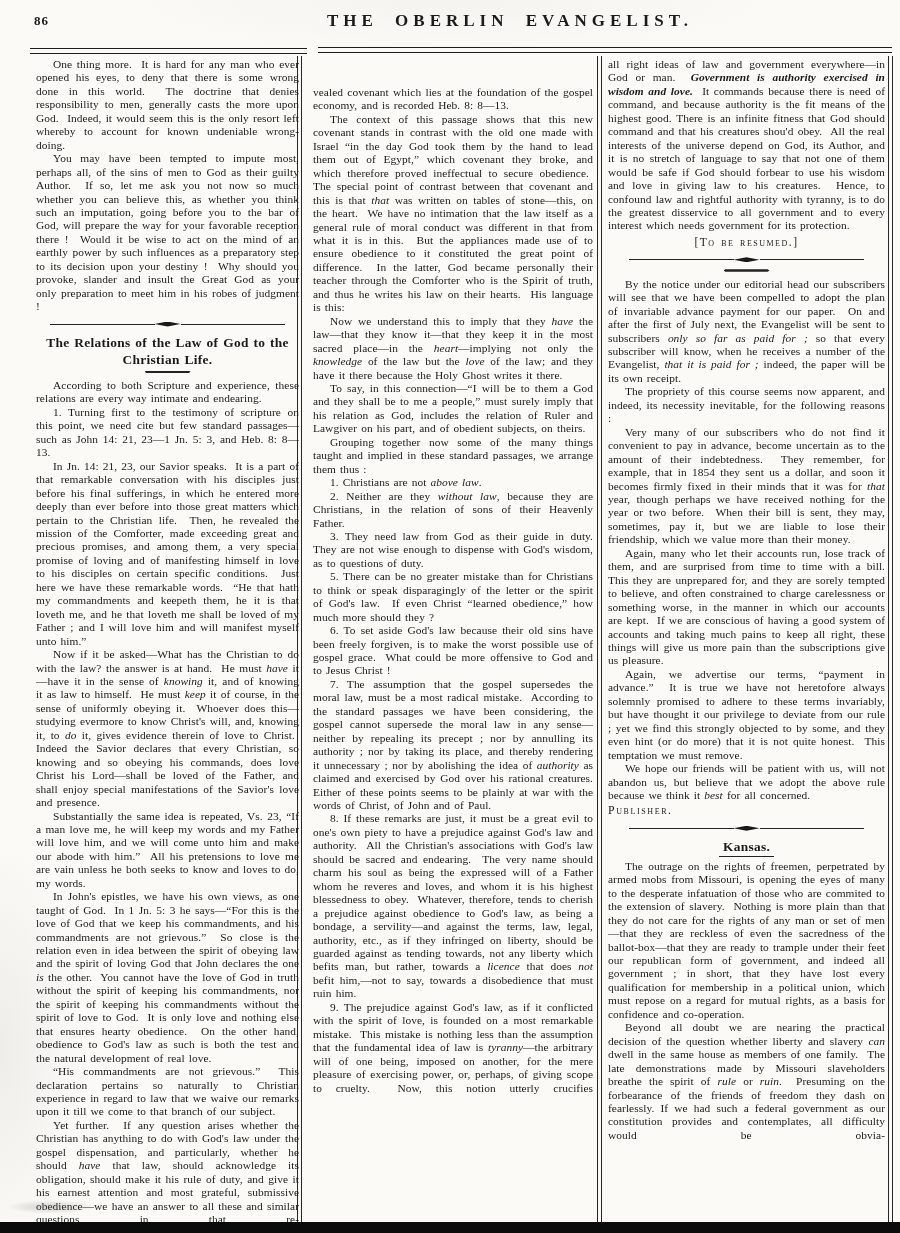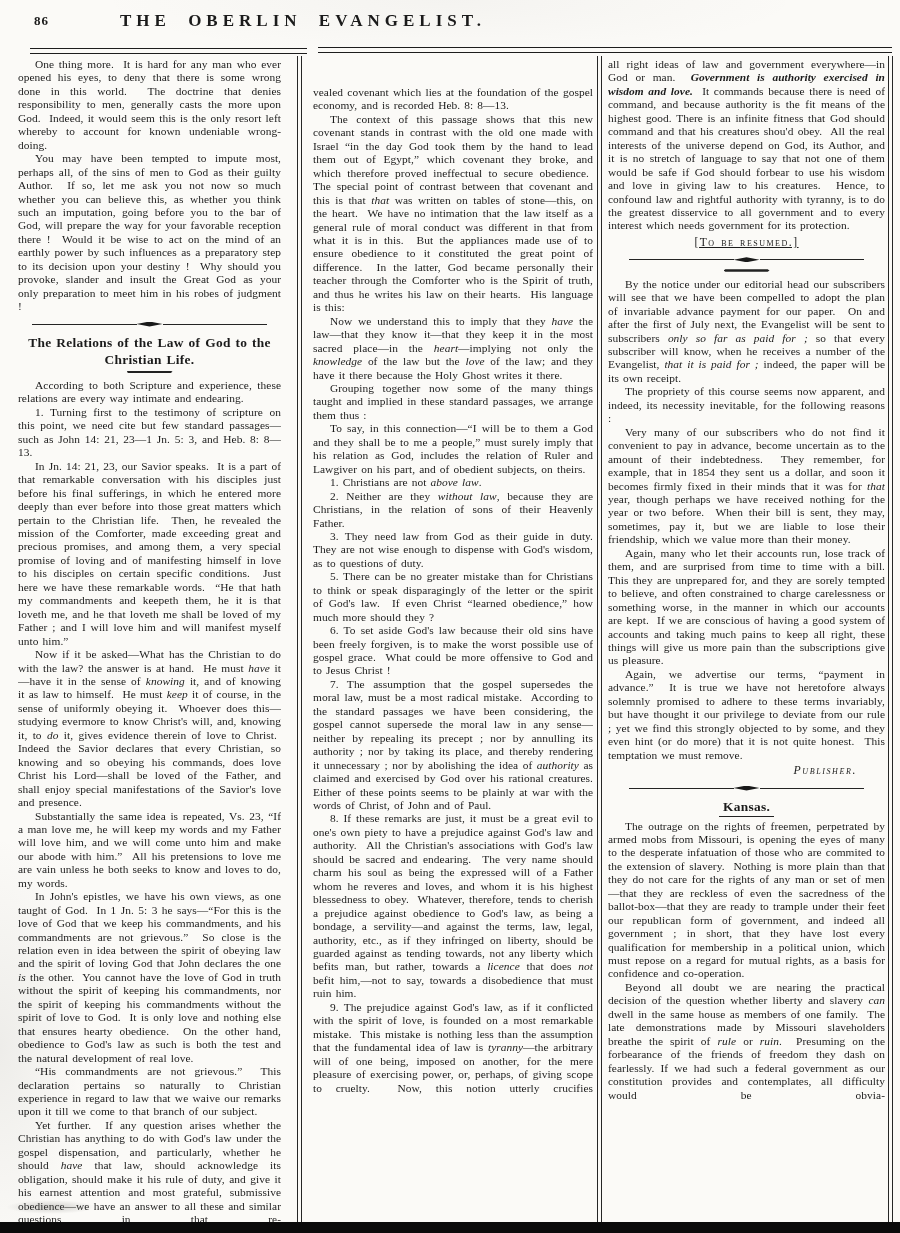--- a/index.html
+++ b/index.html
@@ -8,54 +8,54 @@
     background:#fbfaf7;
     background-image:
       radial-gradient(ellipse 120px 300px at 0% 85%, rgba(120,120,115,0.10), transparent 70%),
       radial-gradient(ellipse 500px 80px at 50% 0%, rgba(120,120,115,0.05), transparent 70%);
     overflow:hidden;
     font-family:"Liberation Serif","DejaVu Serif",serif;
     color:#1b1b1b;
   }
   .pageno{position:absolute;left:34px;top:13px;font-size:13px;font-weight:bold;letter-spacing:1px;}
   .masthead{
-    position:absolute;left:0;right:0;top:11px;margin:0;
+    position:absolute;left:0;right:0;top:11px;margin:0;text-align:center;
     font-size:17px;font-weight:bold;letter-spacing:5px;word-spacing:8px;
     padding-left:120px;
   }
   .hrule{position:absolute;height:4px;border-top:1.6px solid #1d1d1d;border-bottom:1px solid #1d1d1d;}
   .hrule-left{left:30px;width:277px;top:48px;}
   .hrule-right{left:318px;width:574px;top:47px;}
   .vsep{position:absolute;top:56px;height:1166px;width:3px;
     border-left:1.3px solid #262626;border-right:1.3px solid #262626;}
   .vsep-1{left:297px;}
   .vsep-2{left:597px;}
   .vsep-3{left:888px;}
   .col{position:absolute;top:58px;height:1164px;overflow:hidden;text-align:justify;
     font-size:11.4px;line-height:13.45px;letter-spacing:0.05px;word-spacing:1.2px;}
-  .col-1{left:18px;width:263px;}
+  .col-1{left:36px;width:263px;}
   .col-2{left:313px;width:280px;margin-top:28px;}
   .col-3{left:608px;width:277px;}
   .para{margin:0;text-indent:17px;}
   .para.flush{text-indent:0;}
   .para.cont{text-align-last:justify;}
   .art-head{
     margin:5px 0 1px 0;text-align:center;font-size:13.4px;line-height:17px;
     font-weight:bold;letter-spacing:0.3px;text-indent:0;
   }
   .art-head.underlined{display:table;margin:4px auto 3px auto;border-bottom:1.4px solid #222;padding:0 4px 1px 4px;}
   .short-rule{
     width:46px;height:2.4px;background:#222;margin:3px auto 6px auto;
     clip-path:polygon(0 50%,4% 0,96% 0,100% 50%,96% 100%,4% 100%);
   }
   .divider{display:flex;align-items:center;justify-content:center;width:235px;margin:8px auto 7px auto;}
   .divider::before,.divider::after{content:"";flex:1;border-top:1.2px solid #242424;}
   .diamond{width:26px;height:5px;background:#191919;clip-path:polygon(0 50%,50% 0,100% 50%,50% 100%);}
-  .center-note{text-align:center;font-variant:small-caps;letter-spacing:1.5px;margin:3px 0 2px 0;font-size:11.6px;text-decoration:underline;}
-  .signature{text-align:right;font-variant:small-caps;letter-spacing:1.6px;padding-right:28px;margin:2px 0 1px 0;font-size:11.8px;font-style:italic;}
+  .center-note{text-align:center;font-variant:small-caps;letter-spacing:1.5px;margin:3px 0 2px 0;font-size:11.6px;}
+  .signature{text-align:left;font-variant:small-caps;letter-spacing:1.6px;padding-right:28px;margin:2px 0 1px 0;font-size:11.8px;}
   .bottom-strip{position:absolute;left:0;right:0;top:1222px;height:11px;background:#0b0b0b;}
   .smudge{position:absolute;left:6px;top:1200px;width:90px;height:14px;
     background:radial-gradient(ellipse,rgba(95,95,90,0.28),transparent 70%);}
   i{font-style:italic;}
 </style>
 </head>
 <body>
 
 <div class="page">
   <span class="pageno">86</span>
@@ -82,22 +82,22 @@
       <p class="para">Now if it be asked—What has the Christian to do with the law? the answer is at hand.&nbsp; He must <i>have</i> it—have it in the sense of <i>knowing</i> it, and of knowing it as law to himself.&nbsp; He must <i>keep</i> it of course, in the sense of uniformly obeying it.&nbsp; Whoever does this—studying evermore to know Christ's will, and, knowing it, to <i>do</i> it, gives evidence therein of love to Christ.&nbsp; Indeed the Savior declares that every Christian, so knowing and so obeying his commands, does love Christ his Lord—shall be loved of the Father, and shall enjoy special manifestations of the Savior's love and presence.</p>
       <p class="para">Substantially the same idea is repeated, Vs. 23, “If a man love me, he will keep my words and my Father will love him, and we will come unto him and make our abode with him.”&nbsp; All his pretensions to love me are vain unless he both seeks to know and loves to do, my words.</p>
       <p class="para">In John's epistles, we have his own views, as one taught of God.&nbsp; In 1 Jn. 5: 3 he says—“For this is the love of God that we keep his commandments, and his commandments are not grievous.”&nbsp; So close is the relation even in idea between the spirit of obeying law and the spirit of loving God that John declares the one <i>is</i> the other.&nbsp; You cannot have the love of God in truth without the spirit of keeping his commandments, nor the spirit of keeping his commandments without the spirit of love to God.&nbsp; It is only love and nothing else that ensures hearty obedience.&nbsp; On the other hand, obedience to God's law as such is both the test and the natural development of real love.</p>
       <p class="para">“His commandments are not grievous.”&nbsp; This declaration pertains so naturally to Christian experience in regard to law that we waive our remarks upon it till we come to that branch of our subject.</p>
       <p class="para cont">Yet further.&nbsp; If any question arises whether the Christian has anything to do with God's law under the gospel dispensation, and particularly, whether he should <i>have</i> that law, should acknowledge its obligation, should make it his rule of duty, and give it his earnest attention and most grateful, submissive obedience—we have an answer to all these and similar questions in that re-</p>
     </div>
   <div class="col col-2">
       <p class="para flush">vealed covenant which lies at the foundation of the gospel economy, and is recorded Heb. 8: 8—13.</p>
       <p class="para">The context of this passage shows that this new covenant stands in contrast with the old one made with Israel “in the day God took them by the hand to lead them out of Egypt,” which covenant they broke, and which therefore proved ineffectual to secure obedience.&nbsp; The special point of contrast between that covenant and this is that <i>that</i> was written on tables of stone—this, on the heart.&nbsp; We have no intimation that the law itself as a general rule of moral conduct was different in that from what it is in this.&nbsp; But the appliances made use of to ensure obedience to it constituted the great point of difference.&nbsp; In the latter, God became personally their teacher through the Comforter who is the Spirit of truth, and thus he writes his law on their hearts.&nbsp; His language is this:</p>
       <p class="para">Now we understand this to imply that they <i>have</i> the law—that they know it—that they keep it in the most sacred place—in the <i>heart</i>—implying not only the <i>knowledge</i> of the law but the <i>love</i> of the law; and they have it there because the Holy Ghost writes it there.</p>
+      <p class="para">To say, in this connection—“I will be to them a God and they shall be to me a people,” must surely imply that his relation as God, includes the relation of Ruler and Lawgiver on his part, and of obedient subjects, on theirs.</p>
       <p class="para">Grouping together now some of the many things taught and implied in these standard passages, we arrange them thus :</p>
-      <p class="para">To say, in this connection—“I will be to them a God and they shall be to me a people,” must surely imply that his relation as God, includes the relation of Ruler and Lawgiver on his part, and of obedient subjects, on theirs.</p>
       <p class="para">1. Christians are not <i>above law</i>.</p>
       <p class="para">2. Neither are they <i>without law</i>, because they are Christians, in the relation of sons of their Heavenly Father.</p>
       <p class="para">3. They need law from God as their guide in duty. They are not wise enough to dispense with God's wisdom, as to questions of duty.</p>
       <p class="para">5. There can be no greater mistake than for Christians to think or speak disparagingly of the letter or the spirit of God's law.&nbsp; If even Christ “learned obedience,” how much more should they ?</p>
       <p class="para">6. To set aside God's law because their old sins have been freely forgiven, is to make the worst possible use of gospel grace.&nbsp; What could be more offensive to God and to Jesus Christ !</p>
       <p class="para">7. The assumption that the gospel supersedes the moral law, must be a most radical mistake.&nbsp; According to the standard passages we have been considering, the gospel cannot supersede the moral law in any sense—neither by repealing its precept ; nor by annulling its authority ; nor by taking its place, and thereby rendering it unnecessary ; nor by abolishing the idea of <i>authority</i> as claimed and exercised by God over his rational creatures. Either of these points seems to be plainly at war with the words of Christ, of John and of Paul.</p>
       <p class="para">8. If these remarks are just, it must be a great evil to one's own piety to have a prejudice against God's law and authority.&nbsp; All the Christian's associations with God's law should be sacred and endearing.&nbsp; The very name should charm his soul as being the expressed will of a Father whom he reveres and loves, and whom it is his highest blessedness to obey.&nbsp; Whatever, therefore, tends to cherish a prejudice against obedience to God's law, as being a bondage, a servility—and against the terms, law, legal, authority, etc., as if they infringed on liberty, should be guarded against as tending towards, not any liberty which befits man, but rather, towards a <i>licence</i> that does <i>not</i> befit him,—not to say, towards a disobedience that must ruin him.</p>
       <p class="para cont">9. The prejudice against God's law, as if it conflicted with the spirit of love, is founded on a most remarkable mistake.&nbsp; This mistake is nothing less than the assumption that the fundamental idea of law is <i>tyranny</i>—the arbitrary will of one being, imposed on another, for the mere pleasure of exercising power, or, perhaps, of giving scope to cruelty.&nbsp; Now, this notion utterly crucifies</p>
     </div>
   <div class="col col-3">
@@ -105,20 +105,21 @@
       <div class="center-note">[To be resumed.]</div>
       <div class="divider">
         <span class="diamond"></span>
       </div>
       <div class="short-rule"></div>
       <p class="para">By the notice under our editorial head our subscribers will see that we have been compelled to adopt the plan of invariable advance payment for our paper.&nbsp; On and after the first of July next, the Evangelist will be sent to subscribers <i>only so far as paid for ;</i> so that every subscriber will know, when he receives a number of the Evangelist, <i>that it is paid for ;</i> indeed, the paper will be its own receipt.</p>
       <p class="para">The propriety of this course seems now apparent, and indeed, its necessity inevitable, for the following reasons :</p>
       <p class="para">Very many of our subscribers who do not find it convenient to pay in advance, become uncertain as to the amount of their indebtedness.&nbsp; They remember, for example, that in 1854 they sent us a dollar, and soon it becomes firmly fixed in their minds that it was for <i>that</i> year, though perhaps we have received nothing for the year or two before.&nbsp; When their bill is sent, they may, sometimes, pay it, but we are liable to lose their friendship, which we value more than their money.</p>
       <p class="para">Again, many who let their accounts run, lose track of them, and are surprised from time to time with a bill. This they are unprepared for, and they are sorely tempted to believe, and often constrained to charge carelessness or something worse, in the manner in which our accounts are kept.&nbsp; If we are conscious of having a good system of accounts and taking much pains to keep all right, these things will give us more pain than the subscriptions give us pleasure.</p>
       <p class="para">Again, we advertise our terms, “payment in advance.”&nbsp; It is true we have not heretofore always solemnly promised to adhere to these terms invariably, but have thought it our privilege to deviate from our rule ; yet we find this strongly objected to by some, and they even hint (or do more) that it is not quite honest.&nbsp; This temptation we must remove.</p>
+      <p class="para">We hope our friends will be patient with us, will not abandon us, but believe that we adopt the above rule because we think it <i>best</i> for all concerned.</p>
       <div class="signature">Publisher.</div>
       <div class="divider">
         <span class="diamond"></span>
       </div>
       <h2 class="art-head underlined">Kansas.</h2>
       <p class="para">The outrage on the rights of freemen, perpetrated by armed mobs from Missouri, is opening the eyes of many to the desperate infatuation of those who are commited to the extension of slavery.&nbsp; Nothing is more plain than that they do not care for the rights of any man or set of men—that they are reckless of even the sacredness of the ballot-box—that they are ready to trample under their feet our republican form of government, and indeed all government ; in short, that they have lost every qualification for membership in a political union, which must repose on a regard for mutual rights, as a basis for confidence and co-operation.</p>
       <p class="para cont">Beyond all doubt we are nearing the practical decision of the question whether liberty and slavery <i>can</i> dwell in the same house as members of one family.&nbsp; The late demonstrations made by Missouri slaveholders breathe the spirit of <i>rule</i> or <i>ruin</i>.&nbsp; Presuming on the forbearance of the friends of freedom they dash on fearlessly. If we had such a federal government as our constitution provides and contemplates, all difficulty would be obvia-</p>
     </div>
 
   <div class="smudge"></div>

